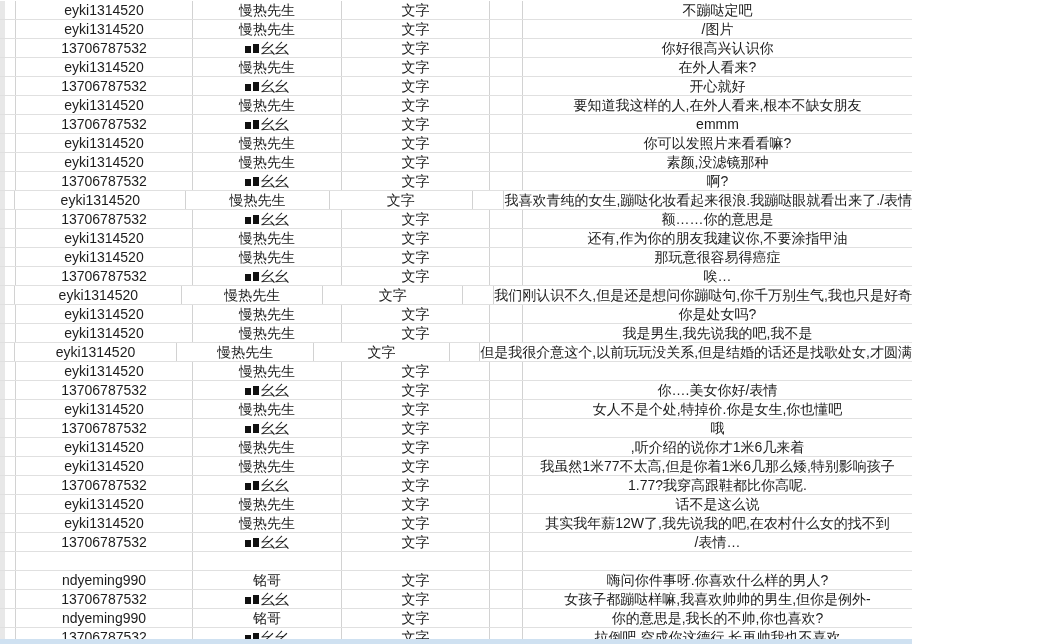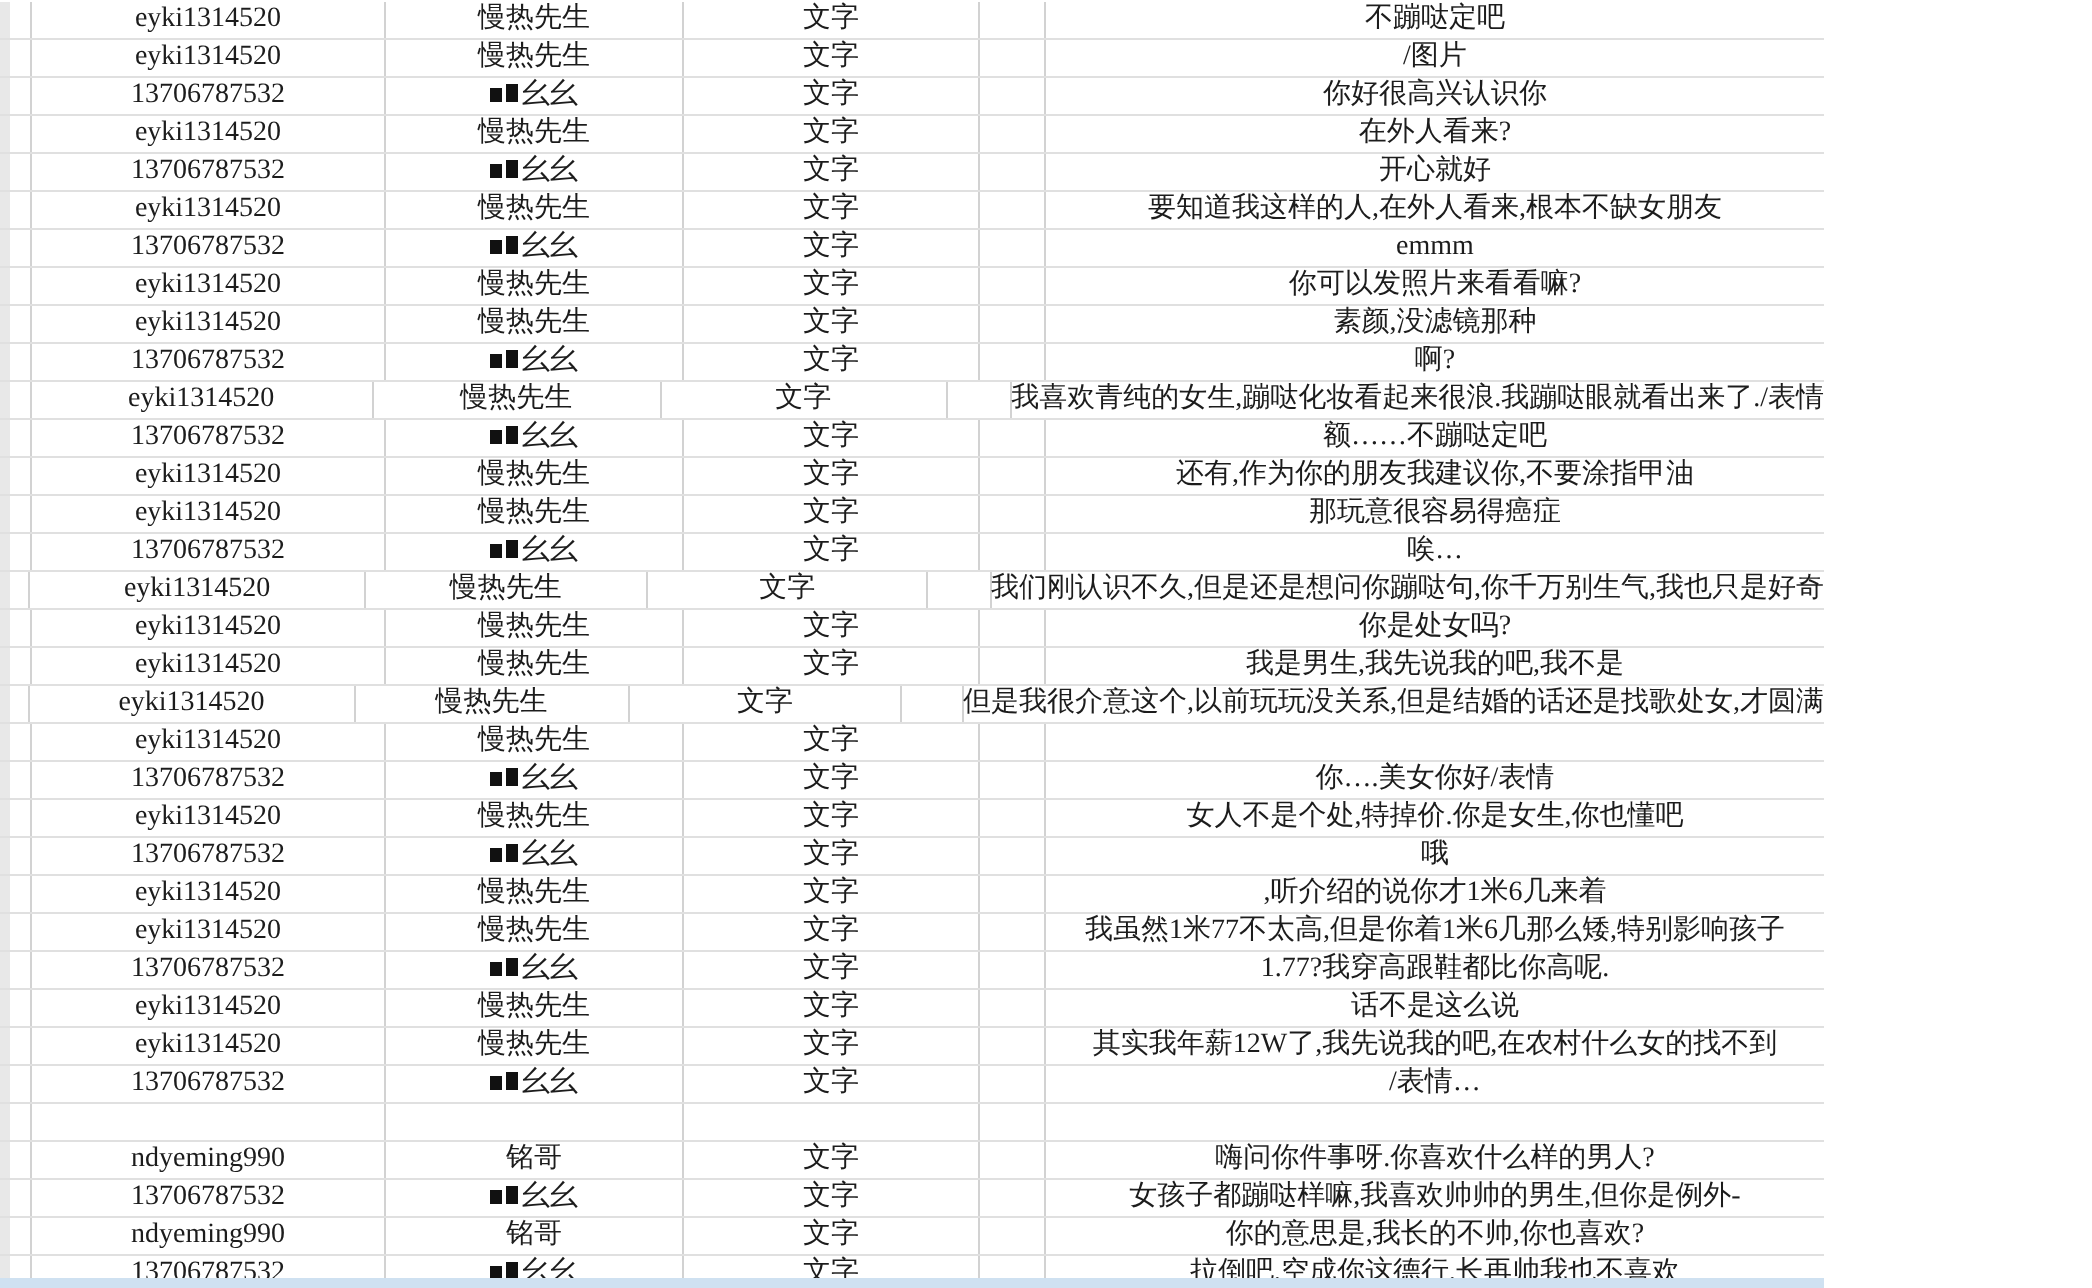--- a/index.html
+++ b/index.html
@@ -1,19 +1,19 @@
 <!DOCTYPE html>
 <html style="--bg: #ffffff; --text: #1c1c1c; --grid-v: #d2d2d2; --grid-h: #e0e0e0; --edge: #e8e8e8; --strip: #cfe1f1; --glyph: #111111;"><head>
 <meta charset="utf-8">
 <style>
   html,body{margin:0;padding:0;background:#ffffff;}
   .viewport{
     position:relative;width:912px;height:644px;overflow:hidden;
     background:var(--bg,#fff);
-    font-family:Liberation Serif, serif;
+    font-family:Liberation Sans, sans-serif;
     font-size:14px;color:var(--text,#1c1c1c);
   }
   .rows{position:absolute;top:1px;left:0;right:0;}
   .row{display:flex;height:19px;line-height:18px;box-sizing:border-box;
        border-bottom:1px solid var(--grid-h,#e0e0e0);}
   .cell{box-sizing:border-box;text-align:center;white-space:nowrap;overflow:visible;
         border-right:1px solid var(--grid-v,#d2d2d2);}
   .c-sliver{width:16px;background:linear-gradient(to right,var(--edge,#e8e8e8) 0,var(--edge,#e8e8e8) 5px,#fff 5px);}
   .c-id{width:177px;}
   .c-name{width:149px;}
@@ -120,21 +120,21 @@
     <div class="cell c-type">文字</div>
     <div class="cell c-gap"></div>
     <div class="cell c-msg">我喜欢青纯的女生,蹦哒化妆看起来很浪.我蹦哒眼就看出来了./表情</div>
   </div>
       <div class="row">
     <div class="cell c-sliver"></div>
     <div class="cell c-id">13706787532</div>
     <div class="cell c-name"><span class="tofu"></span><span>幺幺</span></div>
     <div class="cell c-type">文字</div>
     <div class="cell c-gap"></div>
-    <div class="cell c-msg">额……不蹦哒定吧</div>
+    <div class="cell c-msg">额……你的意思是</div>
   </div>
       <div class="row">
     <div class="cell c-sliver"></div>
     <div class="cell c-id">eyki1314520</div>
     <div class="cell c-name"><span>慢热先生</span></div>
     <div class="cell c-type">文字</div>
     <div class="cell c-gap"></div>
     <div class="cell c-msg">还有,作为你的朋友我建议你,不要涂指甲油</div>
   </div>
       <div class="row">

